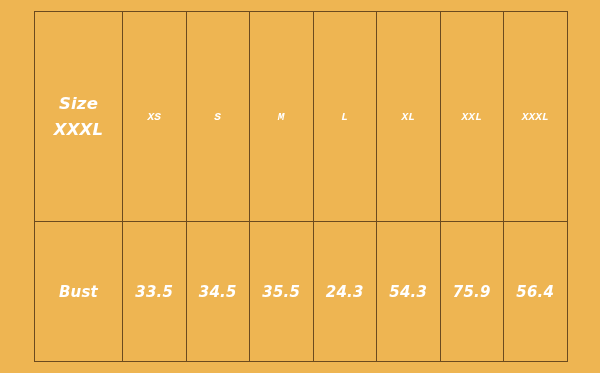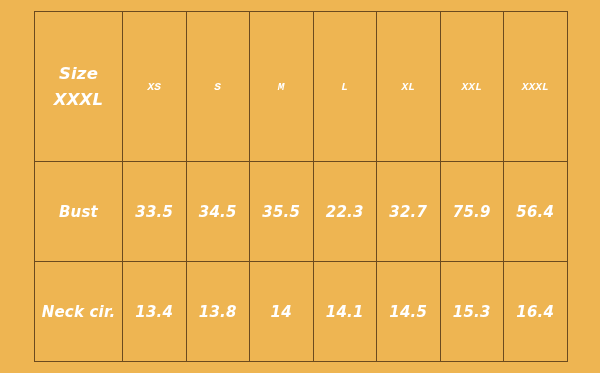--- a/index.html
+++ b/index.html
@@ -91,34 +91,24 @@
         <td class="header-size-cell">XL</td>
         <td class="header-size-cell">XXL</td>
         <td class="header-size-cell">XXXL</td>
       </tr>
 
       <tr class="data-row">
         <td class="label-cell">Bust</td>
         <td class="value-cell">33.5</td>
         <td class="value-cell">34.5</td>
         <td class="value-cell">35.5</td>
-        <td class="value-cell">22.3</td>
-        <td class="value-cell">32.7</td>
+        <td class="value-cell">24.3</td>
+        <td class="value-cell">54.3</td>
         <td class="value-cell">75.9</td>
         <td class="value-cell">56.4</td>
       </tr>
 
 
 
-      <tr class="data-row">
-        <td class="label-cell">Neck cir.</td>
-        <td class="value-cell">13.4</td>
-        <td class="value-cell">13.8</td>
-        <td class="value-cell">14</td>
-        <td class="value-cell">14.1</td>
-        <td class="value-cell">14.5</td>
-        <td class="value-cell">15.3</td>
-        <td class="value-cell">16.4</td>
-      </tr>
 
     </tbody>
   </table>
 </div>
 
 </body></html>

